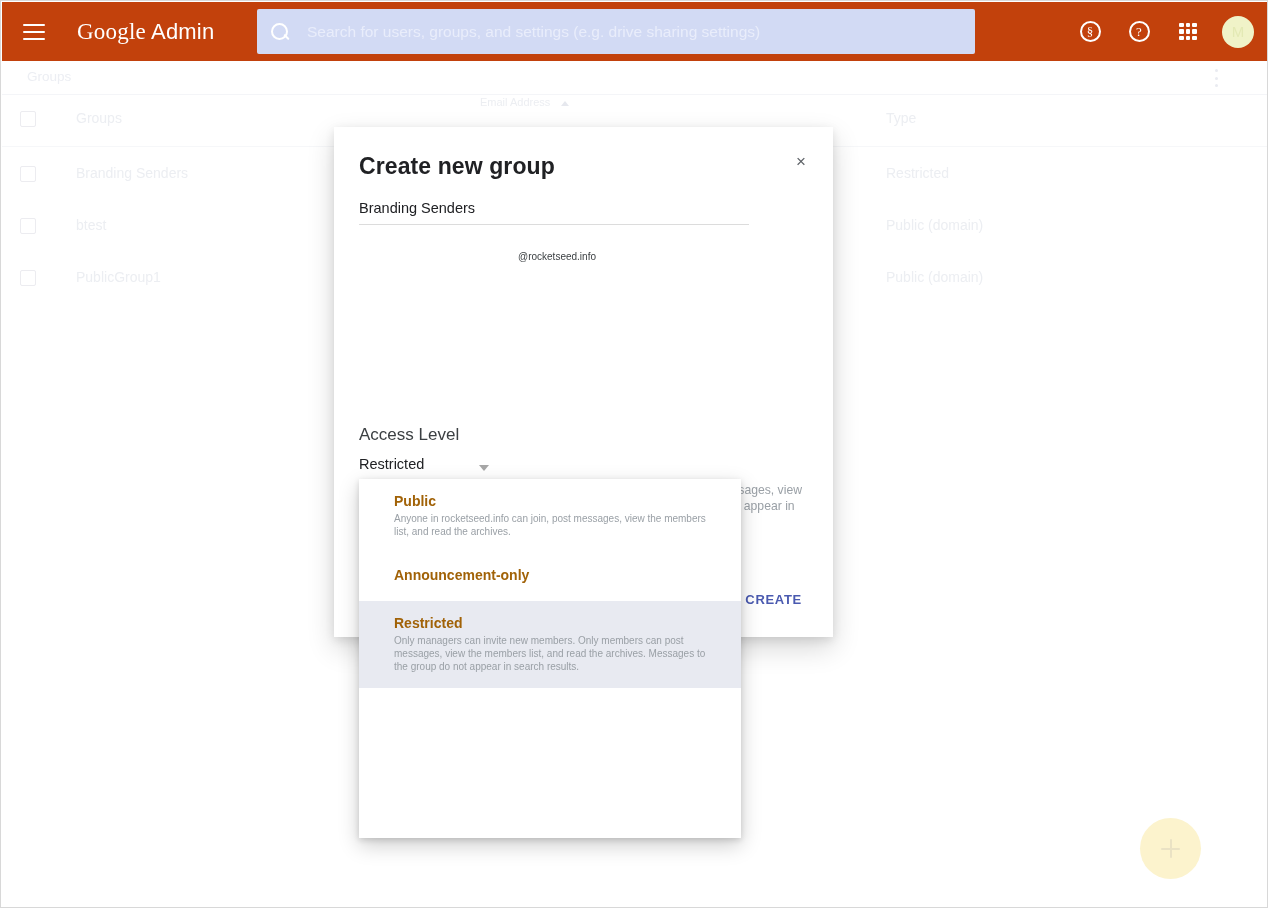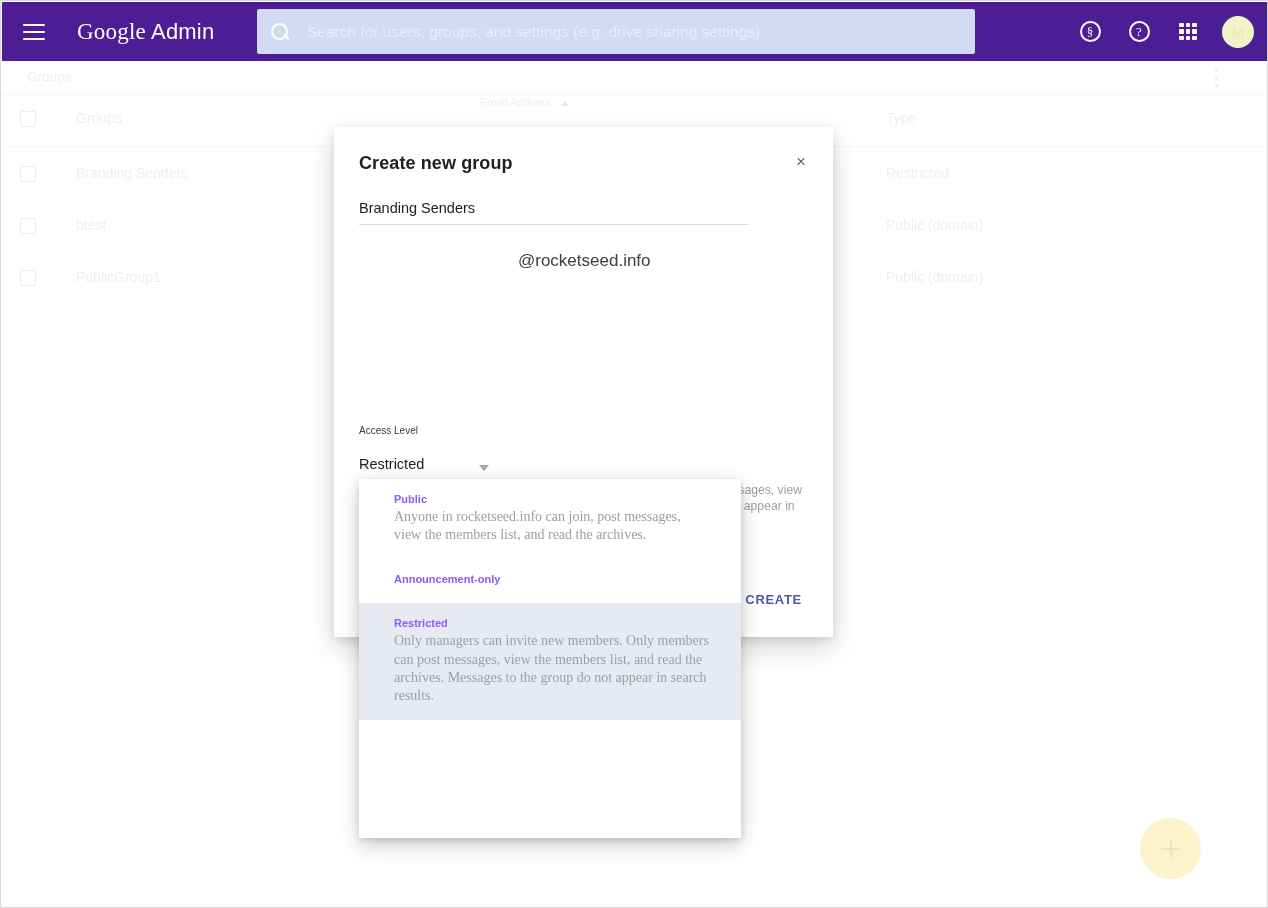--- a/index.html
+++ b/index.html
@@ -25,21 +25,21 @@
   #app-layer {
     position: absolute;
     inset: 0;
   }
 
   
   .topbar {
     position: absolute;
     left: 1px; top: 1px;
     width: 1266px; height: 59px;
-    background: #4c1d95;
+    background: #c2410c;
     display: flex;
     align-items: center;
   }
 
   .hamburger {
     width: 22px; height: 16px;
     margin-left: 21px;
     display: flex; flex-direction: column; justify-content: space-between;
   }
   .hamburger i { display: block; height: 2px; background: #ffffff; border-radius: 1px; }
@@ -167,21 +167,21 @@
   .dialog {
     position: absolute;
     left: 333px; top: 126px;
     width: 499px; height: 510px;
     background: #ffffff;
     box-shadow: 0 11px 26px rgba(0,0,0,.16), 0 3px 9px rgba(0,0,0,.10);
   }
 
   .dlg-title {
     position: absolute; left: 25px; top: 26px;
-    font-size: 18px; font-weight: bold; color: #202124;
+    font-size: 23px; font-weight: bold; color: #202124;
     letter-spacing: .1px;
   }
   .dlg-close {
     position: absolute; right: 18px; top: 20px;
     width: 28px; height: 28px;
     display: flex; align-items: center; justify-content: center;
     font-size: 17px; color: #5f6368; line-height: 1;
     font-family: "Liberation Sans", sans-serif;
   }
 
@@ -196,26 +196,26 @@
   .fv {
     font-size: 14.5px; color: #202124;
     position: absolute; left: 0; top: 4px;
   }
   .fph {
     font-size: 14.5px; color: #bdbdbd;
     position: absolute; left: 0; top: 4px;
   }
   .domain {
     position: absolute; left: 184px; top: 124px;
-    font-size: 17px; color: #3c4043;
+    font-size: 10px; color: #3c4043;
   }
 
   .acc-label {
     position: absolute; left: 25px; top: 298px;
-    font-size: 10px; color: #3c4043;
+    font-size: 17px; color: #3c4043;
   }
   .select-row {
     position: absolute; left: 25px; top: 327px;
     width: 144px; height: 27px;
     border-bottom: 1px solid #dcdcdc;
   }
   .select-row .sv { position: absolute; left: 0; top: 2px; font-size: 14.5px; color: #202124; }
   .select-row .carat {
     position: absolute; right: 14px; top: 11px;
     border-left: 5px solid transparent; border-right: 5px solid transparent;
@@ -244,27 +244,26 @@
     width: 382px; height: 359px;
     background: #ffffff;
     box-shadow: 0 7px 20px rgba(0,0,0,.20), 0 2px 6px rgba(0,0,0,.14);
   }
   .opt {
     position: relative;
     padding: 14px 32px 15px 35px;
   }
   .opt.selected { background: #e8eaf1; }
   .opt-title {
-    font-size: 11px; font-weight: bold; color: #8b5cf6;
+    font-size: 14px; font-weight: bold; color: #a16207;
     margin-bottom: 3px;
   }
   .opt-desc {
-    font-size: 14px; line-height: 1.3;
+    font-size: 10px; line-height: 1.3;
     color: #9aa0a6;
-    font-family: Liberation Serif, serif;
   }
 </style>
 </head>
 <body>
 
 <div id="screen">
 
   <div id="app-layer">
 
     <div class="topbar">

